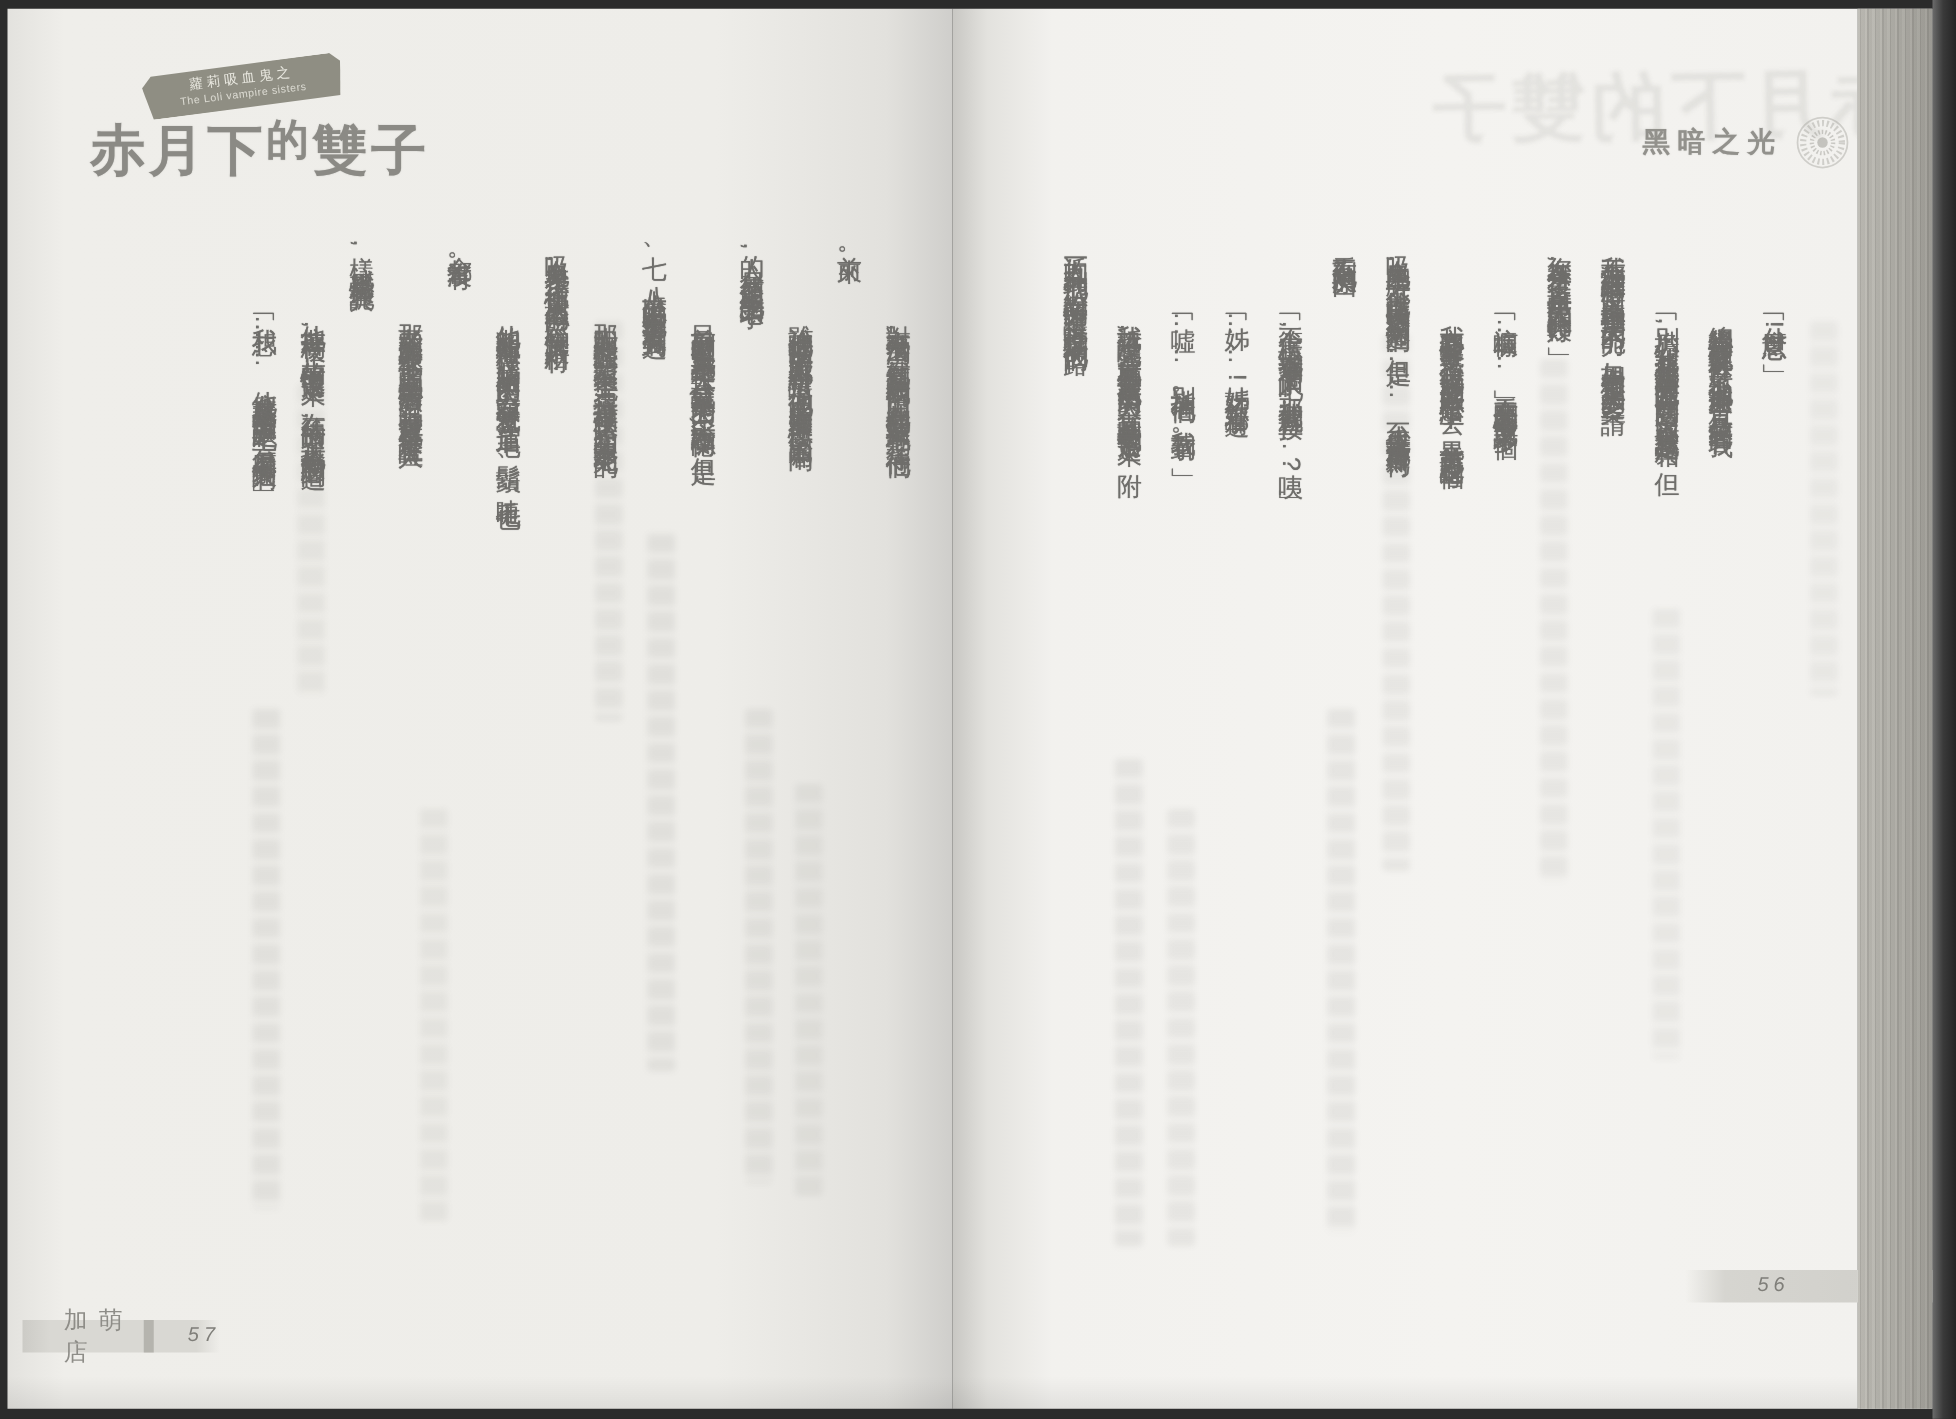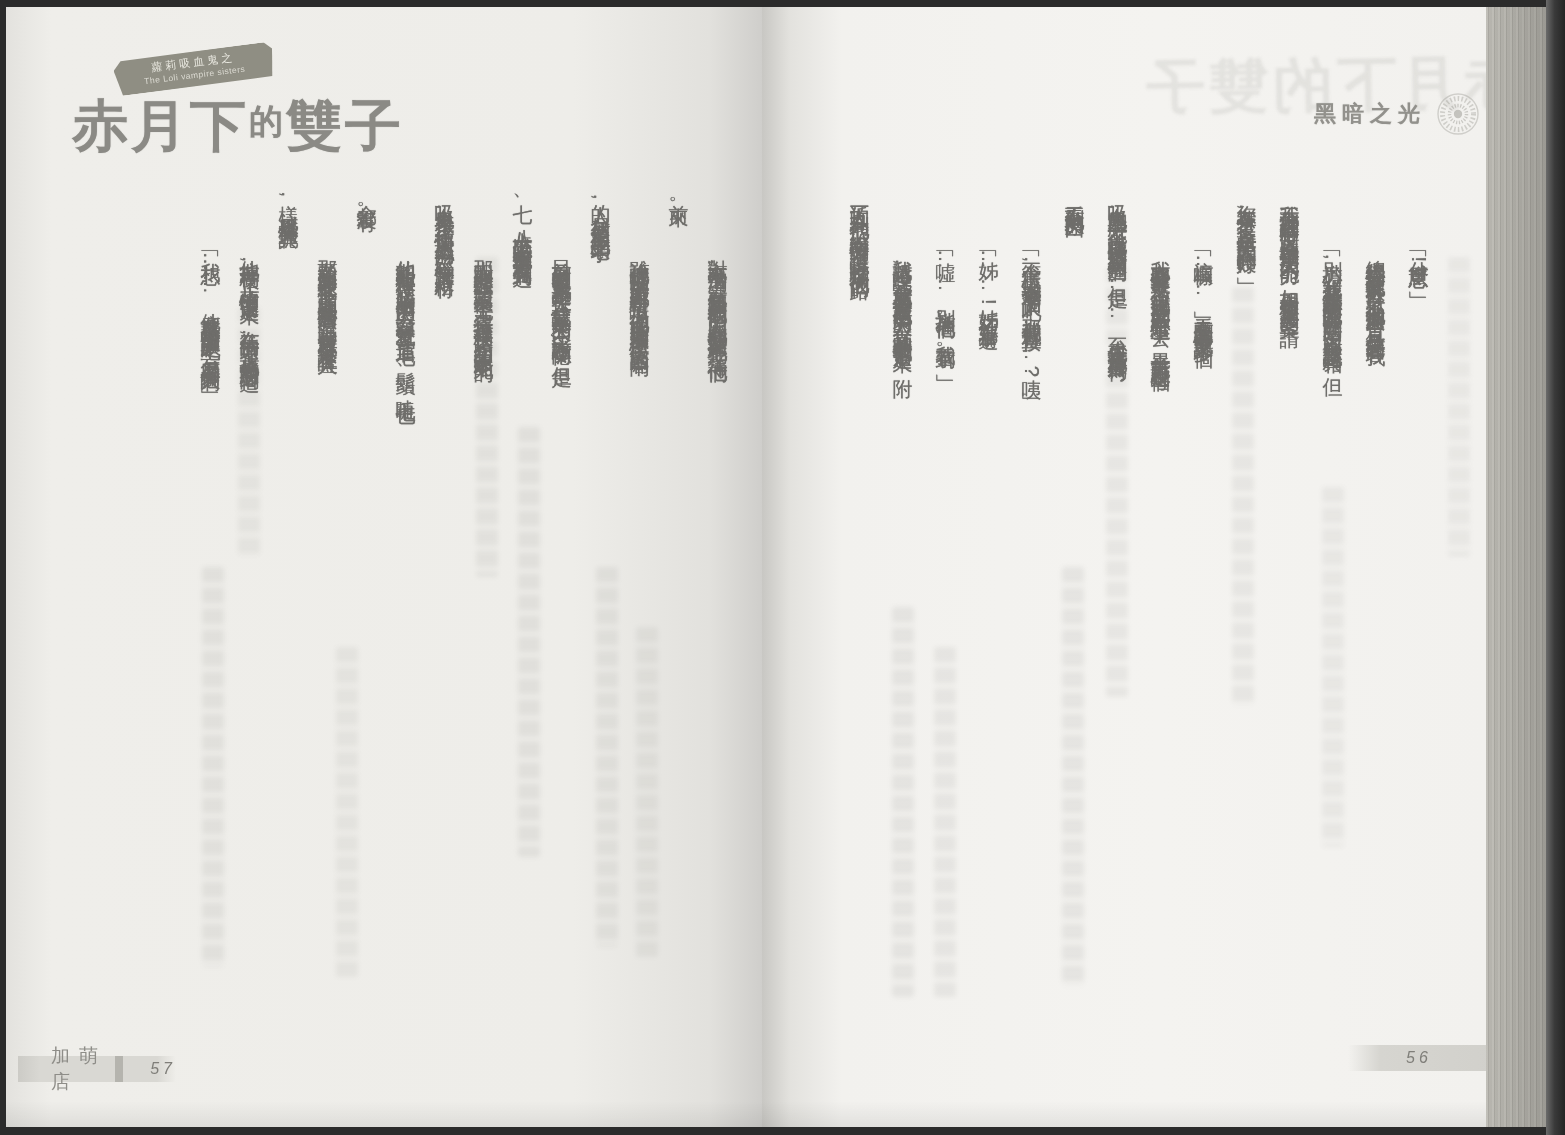--- a/index.html
+++ b/index.html
@@ -21,21 +21,21 @@
   
   .logo{position:absolute;left:66px;top:38px;width:300px;}
   .banner{position:relative;left:42px;top:6px;width:160px;height:36px;
     background:#8f8e83;transform:rotate(-7deg);text-align:center;
     clip-path:polygon(0 28%,5% 4%,95% 0,100% 20%,98% 96%,4% 100%);
     color:#e9e8e0;}
   .banner-cn{font-size:11px;letter-spacing:3px;padding-top:4px;}
   .banner-en{font-size:8.5px;letter-spacing:.5px;opacity:.85;}
   .logo-title{position:relative;top:8px;color:#8b8a85;white-space:nowrap;
     font-weight:bold;letter-spacing:3px;text-shadow:0 0 1px rgba(139,138,133,.6);}
-  .t-big{font-size:56px;text-align:right;} .t-small{font-size:34px;vertical-align:12px;}
+  .t-big{font-size:44px;text-align:right;} .t-small{font-size:34px;vertical-align:12px;}
 
   
   .chapter-header{position:absolute;top:84px;left:552px;display:flex;align-items:center;gap:9px;justify-content:space-between;}
   .chapter-header span{font-size:22px;letter-spacing:6px;color:#92918c;font-weight:bold;
     text-shadow:0 0 1px rgba(146,145,140,.5);}
   .rosette{opacity:.45;}
 
   
   .ghost-title{position:absolute;left:378px;top:38px;font-size:60px;font-weight:bold;
     white-space:nowrap;color:rgba(115,115,110,.13);transform:scaleX(-1) rotate(1deg);
@@ -55,21 +55,21 @@
   .tcol.indent{padding-top:55px;}
 
   
   .footer-left{position:absolute;left:12px;top:1049px;height:26px;width:158px;
     display:flex;align-items:center;
     background:linear-gradient(90deg,#cccbc6 0,#d9d8d3 14%,#d9d8d3 88%,rgba(217,216,211,0) 100%);}
   .footer-left .brand{font-size:19px;letter-spacing:9px;color:#8e8d88;padding-left:33px;}
   .footer-left .sep{width:11px;height:26px;background:#b5b4ae;margin-left:2px;}
   .pgnum{font-style:italic;font-size:16px;letter-spacing:4px;color:#7f7e79;}
   .footer-left .pgnum{margin-left:27px;}
-  .footer-right-bar{position:absolute;left:1348px;top:1045px;height:26px;width:200px;
+  .footer-right-bar{position:absolute;left:1348px;top:1016px;height:26px;width:200px;
     display:flex;align-items:center;
     background:linear-gradient(90deg,rgba(214,213,208,0) 0,#d6d5d0 32px,#cfcec9 100%);}
   .footer-right-bar .pgnum{margin-left:58px;}
 </style>
 </head>
 <body>
 
 <div class="scene">
 
   <div class="page page-left">

